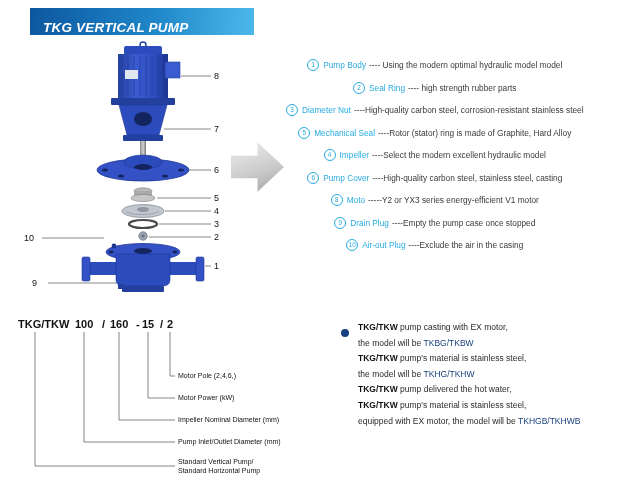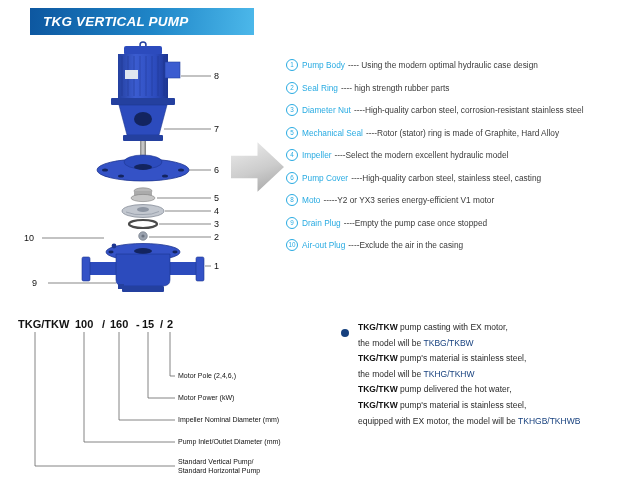--- a/index.html
+++ b/index.html
@@ -1,31 +1,31 @@
 <!DOCTYPE html>
 <html><head>
 <meta charset="utf-8">
 <style>
   html,body{margin:0;padding:0;background:#fff;}
   .page{position:relative;width:617px;height:500px;background:#ffffff;font-family:"Liberation Sans",sans-serif;overflow:hidden;}
 
   .banner{position:absolute;left:30px;top:8px;width:224px;height:27px;
     background:linear-gradient(95deg,#0d57a0 0%,#1f86c8 55%,#4cb8ea 100%);
-    display:flex;align-items:center;padding-left:13px;box-sizing:border-box;}
+    display:flex;align-items:flex-end;padding-left:13px;box-sizing:border-box;}
   .banner span{color:#fff;font-weight:bold;font-style:italic;font-size:13.5px;letter-spacing:.2px;}
 
   .diagram{position:absolute;left:18px;top:40px;width:250px;height:280px;}
   .diagram text{font-family:"Liberation Sans",sans-serif;font-size:9px;fill:#111;}
 
   .arrow{position:absolute;left:231px;top:139px;width:53px;height:56px;
     background:linear-gradient(160deg,#f0f0f0 0%,#cccccc 55%,#9e9e9e 100%);
     clip-path:polygon(0 30%,50% 30%,50% 6%,100% 50%,50% 94%,50% 70%,0 70%);}
 
   .parts{position:absolute;left:286px;top:59px;}
-  .part{display:flex;align-items:center;white-space:nowrap;font-size:8.3px;color:#333;margin-bottom:10.5px;}
+  .part{display:flex;align-items:center;white-space:nowrap;font-size:8.3px;color:#333;margin-bottom:10.5px;justify-content:center;}
   .badge{flex:none;width:10px;height:10px;border:1px solid #29abe2;border-radius:50%;color:#29abe2;
     font-size:6.3px;line-height:10px;text-align:center;margin-right:4px;}
   .pname{color:#29abe2;margin-right:3px;}
   .pdesc{color:#3a3a3a;}
 
   .model{position:absolute;left:15px;top:318px;width:300px;height:178px;}
   .model svg{position:absolute;left:0;top:0;}
   .tok{position:absolute;top:0;font-size:11px;font-weight:bold;color:#111;}
   .mlabel{position:absolute;left:163px;font-size:7px;color:#111;white-space:nowrap;}
 
@@ -158,21 +158,21 @@
       <text x="14" y="246">9</text>
     </svg>
   </div>
 
   <div class="arrow"></div>
 
   <div class="parts">
     <div class="part">
       <span class="badge">1</span>
       <span class="pname">Pump Body</span>
-      <span class="pdesc">---- Using the modern optimal hydraulic case design</span>
+      <span class="pdesc">---- Using the modern optimal hydraulic model model</span>
     </div>
     <div class="part">
       <span class="badge">2</span>
       <span class="pname">Seal Ring</span>
       <span class="pdesc">---- high strength rubber parts</span>
     </div>
     <div class="part">
       <span class="badge">3</span>
       <span class="pname">Diameter Nut</span>
       <span class="pdesc">----High-quality carbon steel, corrosion-resistant stainless steel</span>

